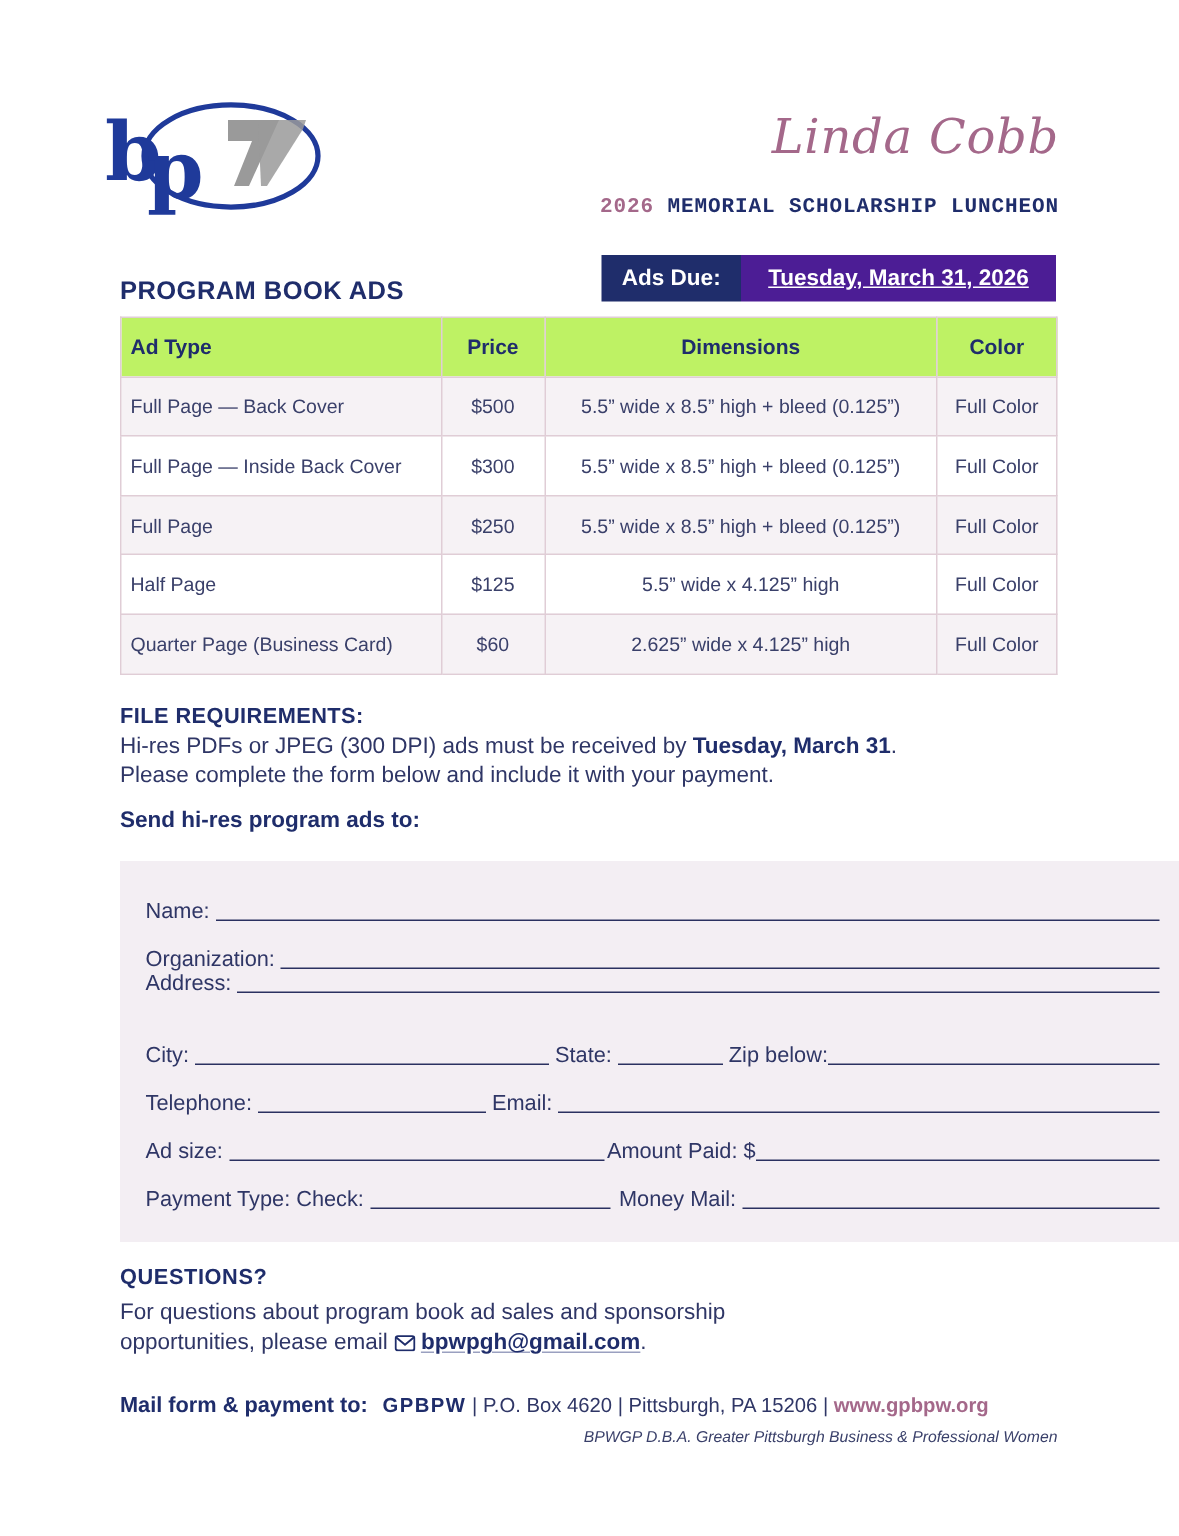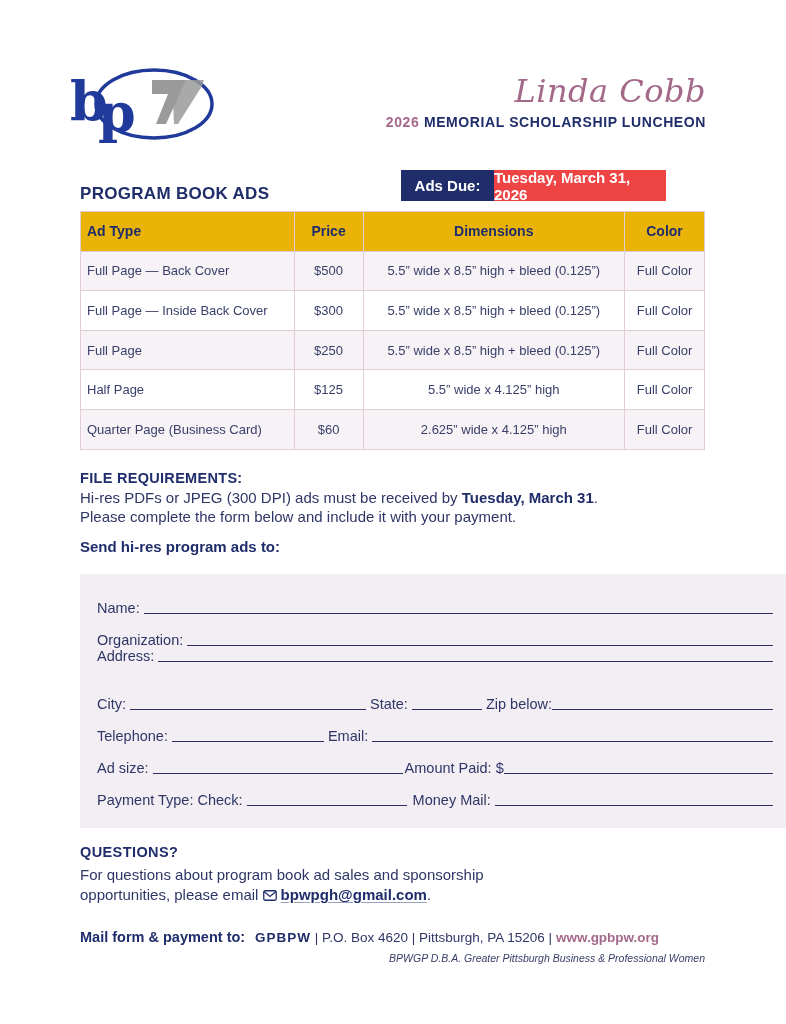--- a/index.html
+++ b/index.html
@@ -3,32 +3,32 @@
 <meta charset="utf-8">
 <style>
   * { box-sizing: border-box; margin: 0; padding: 0; }
   html, body { width: 786px; height: 1024px; background: #ffffff; }
   body { font-family: "DejaVu Sans", "Liberation Sans", sans-serif; color: #2a3060; position: relative; overflow: hidden; }
 
   .logo { position: absolute; left: 68px; top: 62px; width: 150px; height: 85px; }
 
   .header-right { position: absolute; right: 80px; top: 72px; text-align: right; }
   .signature { font-family: "DejaVu Serif", "Liberation Serif", serif; font-style: italic; font-size: 32px; color: #a4688a; letter-spacing: 0.5px; line-height: 38px; }
-  .event-title { font-family: Liberation Sans, sans-serif; font-weight: bold; font-size: 14px; letter-spacing: 0.6px; color: #1f2d6b; margin-top: 4px; text-align: center; }
+  .event-title { font-family: Liberation Mono, monospace; font-weight: bold; font-size: 14px; letter-spacing: 0.6px; color: #1f2d6b; margin-top: 20px; text-align: center; }
   .event-title .year { color: #a4688a; }
 
   .section-title { position: absolute; left: 80px; top: 184px; font-family: "Liberation Sans", sans-serif; font-weight: bold; font-size: 17px; letter-spacing: 0.3px; color: #1f2d6b; }
 
   .due-badge { position: absolute; left: 401px; top: 170px; height: 31px; display: flex; font-family: "Liberation Sans", sans-serif; font-weight: bold; font-size: 15px; color: #fff; }
   .due-label { background: #1f2d6b; width: 93px; display: flex; align-items: center; justify-content: center; }
-  .due-date { background: #ef4444; width: 172px; display: flex; align-items: center; justify-content: center; }
+  .due-date { background: #4c1d95; width: 210px; display: flex; align-items: center; justify-content: center; text-decoration: underline; }
 
   table.ads { position: absolute; left: 80px; top: 211px; width: 625px; border-collapse: collapse; font-size: 13px; font-family: "Liberation Sans", sans-serif; }
   table.ads th, table.ads td { border: 1px solid #e0cdd6; height: 39.6px; padding: 0 6px; color: #3a406a; font-weight: normal; }
-  table.ads th { background: #eab308; font-weight: bold; color: #1f2d6b; font-size: 14px; }
+  table.ads th { background: #bef264; font-weight: bold; color: #1f2d6b; font-size: 14px; }
   table.ads tr.alt td { background: #f6f2f5; }
   table.ads tr.plain td { background: #ffffff; }
   .c-type { width: 214px; text-align: left; }
   .c-price { width: 69px; text-align: center; }
   .c-dim { width: 262px; text-align: center; }
   .c-color { width: 80px; text-align: center; }
   table.ads th.c-type { text-align: left; }
 
   .file-req { position: absolute; left: 80px; top: 469px; font-family: "Liberation Sans", sans-serif; font-size: 15px; color: #2f3666; line-height: 19px; }
   .file-req h3 { font-size: 14.5px; font-weight: bold; color: #1f2d6b; letter-spacing: 0.3px; }

